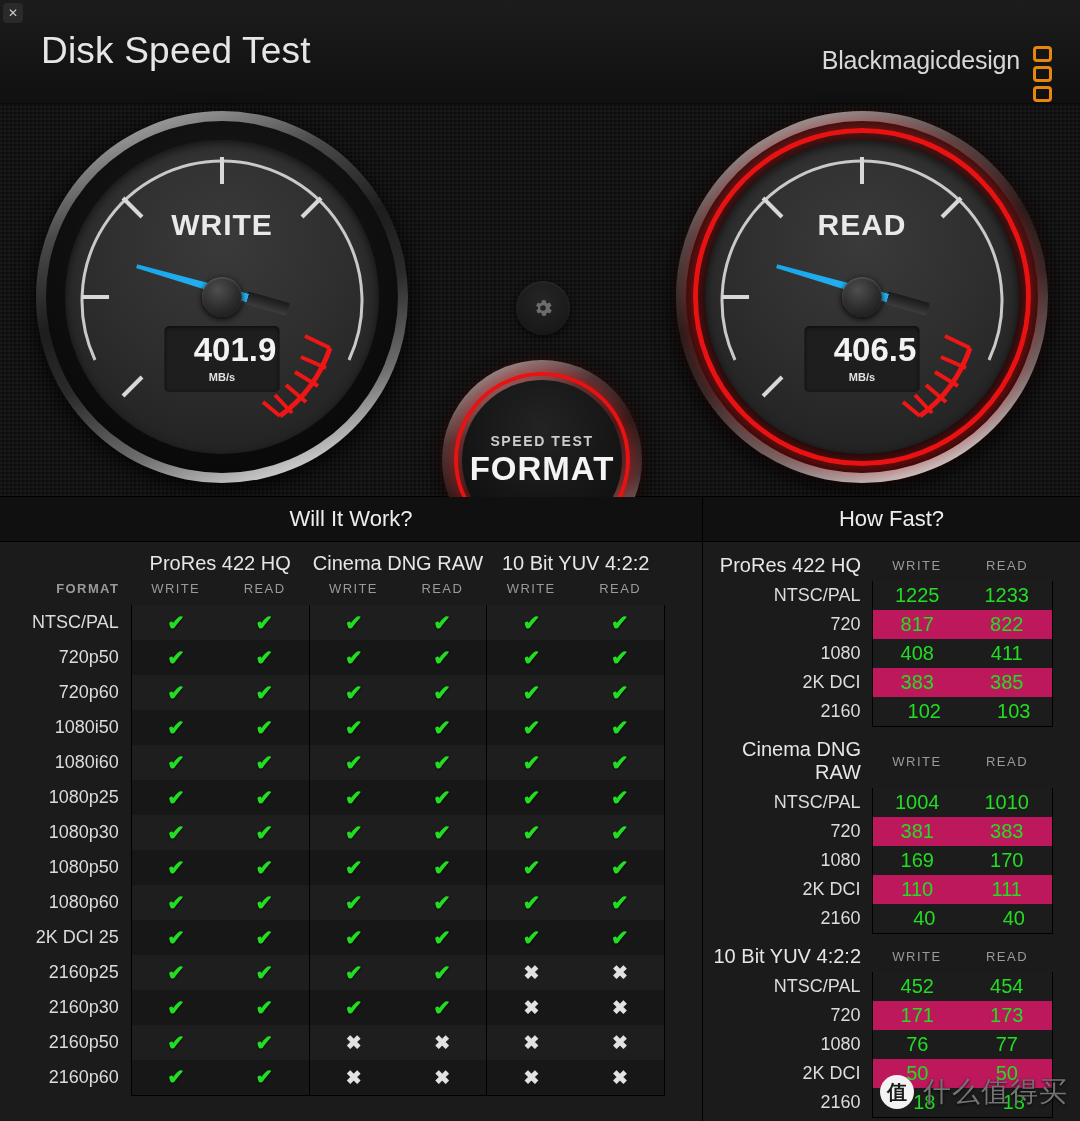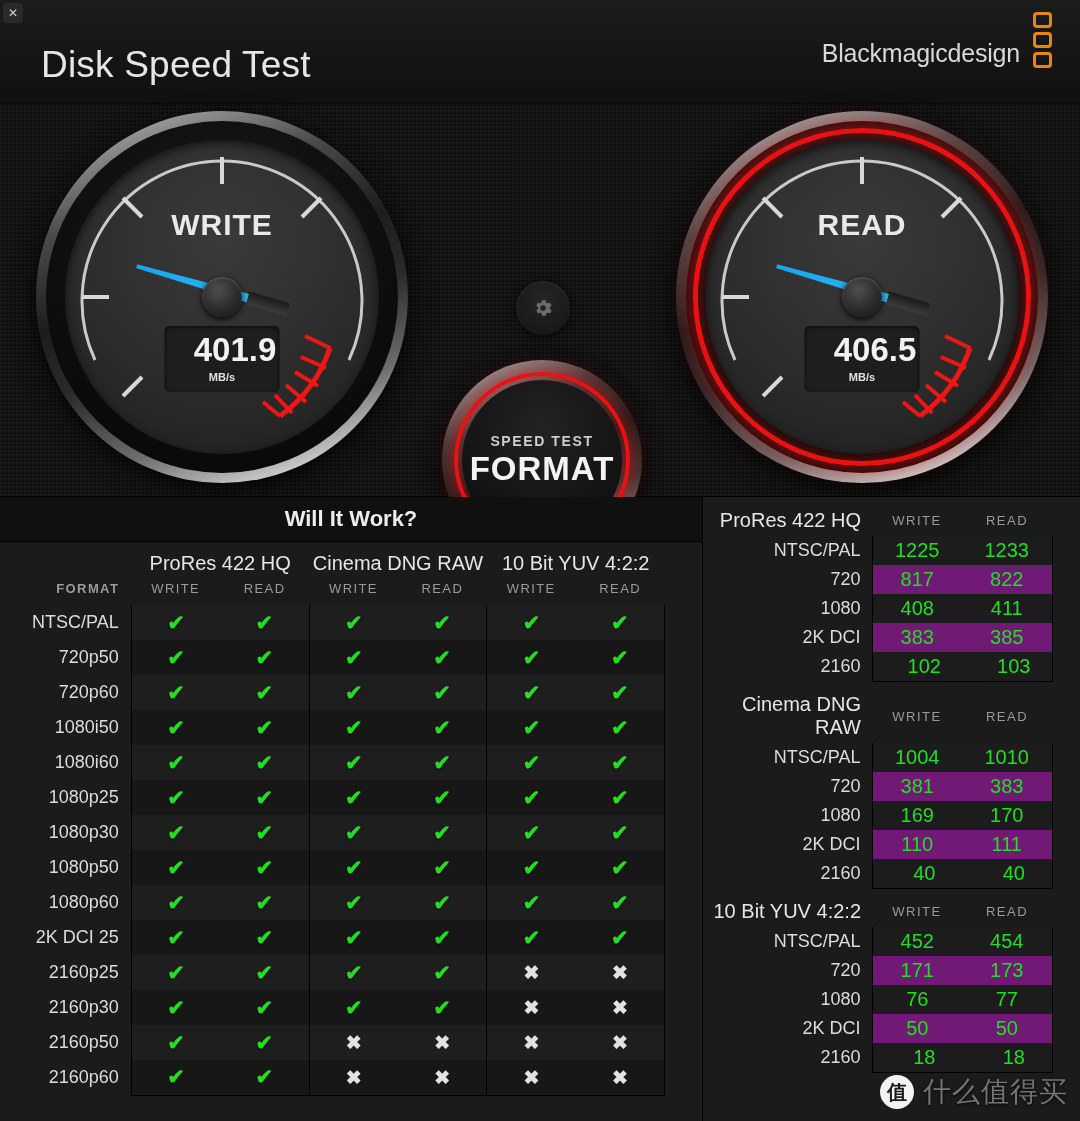--- a/index.html
+++ b/index.html
@@ -18,23 +18,23 @@
     border-bottom: 1px solid #0a0a0a;
   }
   .close-btn {
     position: absolute; left: 3px; top: 3px; width: 20px; height: 20px;
     background: #2a2a2a; border-radius: 4px;
     display: flex; align-items: center; justify-content: center;
     color: #cfcfcf; font-size: 12px; line-height: 1; cursor: pointer;
   }
   .app-title {
     position: absolute; left: 41px; top: 30px;
-    font-size: 37px; font-weight: 300; color: #e6e6e6; letter-spacing: 0.2px; margin-top: 14px;
-  }
-  .bmd-logo { position: absolute; right: 28px; top: 12px; display: flex; align-items: flex-end; gap: 13px; }
+    font-size: 37px; font-weight: 300; color: #e6e6e6; letter-spacing: 0.2px;
+  }
+  .bmd-logo { position: absolute; right: 28px; top: 46px; display: flex; align-items: flex-start; gap: 13px; }
   .bmd-word { font-size: 25px; font-weight: 300; color: #d8d8d8; letter-spacing: -0.2px; }
   .bmd-marks { display: flex; flex-direction: column; gap: 4px; }
   .bmd-marks i {
     display: block; width: 19px; height: 16px;
     border: 3px solid #e8860c; border-radius: 4px;
   }
 
   
   .gauge-panel {
     position: absolute; left: 0; top: 104px; width: 1080px; height: 393px;
@@ -143,21 +143,21 @@
   .start-btn .l2 { font-size: 33px; font-weight: 700; color: #f4f4f4; letter-spacing: 1px; margin-top: 1px; }
 
   
   .bottom { position:absolute; left:0; top:497px; width:1080px; height:624px; display:flex; }
   .panel-left  { width: 703px; background:#1b1b1b; border-right:1px solid #000; position:relative; }
   .panel-right { width: 377px; background:#1b1b1b; position:relative; }
 
   .panel-head {
     height: 45px; background:#101010;
     display:flex; align-items:center; justify-content:center;
-    font-size: 22px; font-weight: 700; color:#ededed;
+    font-size: 22px; font-weight: 400; color:#ededed;
     border-bottom:1px solid #000;
   }
 
   
   table { border-collapse: collapse; width:100%; }
   .wiw { table-layout: fixed; }
   .wiw col.fmt { width: 130px; }
   .wiw col.c   { width: 88px; }
   .wiw col.pad { width: 37px; }
 
@@ -194,21 +194,21 @@
     font-size: 20px; color:#e6e6e6; text-align:right; padding: 12px 11px 4px 0;
   }
   .hf .grp-sub {
     font-size: 13px; color:#9a9a9a; letter-spacing:1.5px; text-align:center; padding: 12px 0 4px;
   }
   .hf td.rlbl {
     font-size:18px; color:#dcdcdc; text-align:right; padding-right:11px; height:29px; background:#1b1b1b;
   }
   .hf td.rv { text-align:center; font-size:20px; color:#22dd22; height:29px; }
   .hf tr.odd  td.rv { background:#1c1c1c; }
-  .hf tr.even td.rv { background:#701a75; }
+  .hf tr.even td.rv { background:#be185d; }
   .hf td.rv.lb { border-left:1px solid #000; }
   .hf td.rv.rb { border-right:1px solid #000; }
   .hf tr.lastrow td.rv { border-bottom:1px solid #000;padding-left:14px; }
 
   
   .watermark {
     position:absolute; right: 12px; bottom: 10px;
     display:flex; align-items:center; gap:9px; pointer-events:none;
   }
   .wm-badge {
@@ -502,20 +502,21 @@
               <td class="cell b3"><span class="mark-no">✖</span></td>
               <td class="cell b4"><span class="mark-no">✖</span></td>
               <td class="cell b5"><span class="mark-no">✖</span></td>
               <td></td>
             </tr>
           </tbody>
       </table>
     </div>
 
     <div class="panel-right">
+      <div class="panel-head">How Fast?</div>
       <table class="hf">
         <colgroup>
             <col class="lbl">
             <col class="v">
             <col class="v">
             <col class="pad">
           </colgroup>
         <tbody id="hf-body">
             <tr>
               <td class="grp-lbl">ProRes 422 HQ</td>

